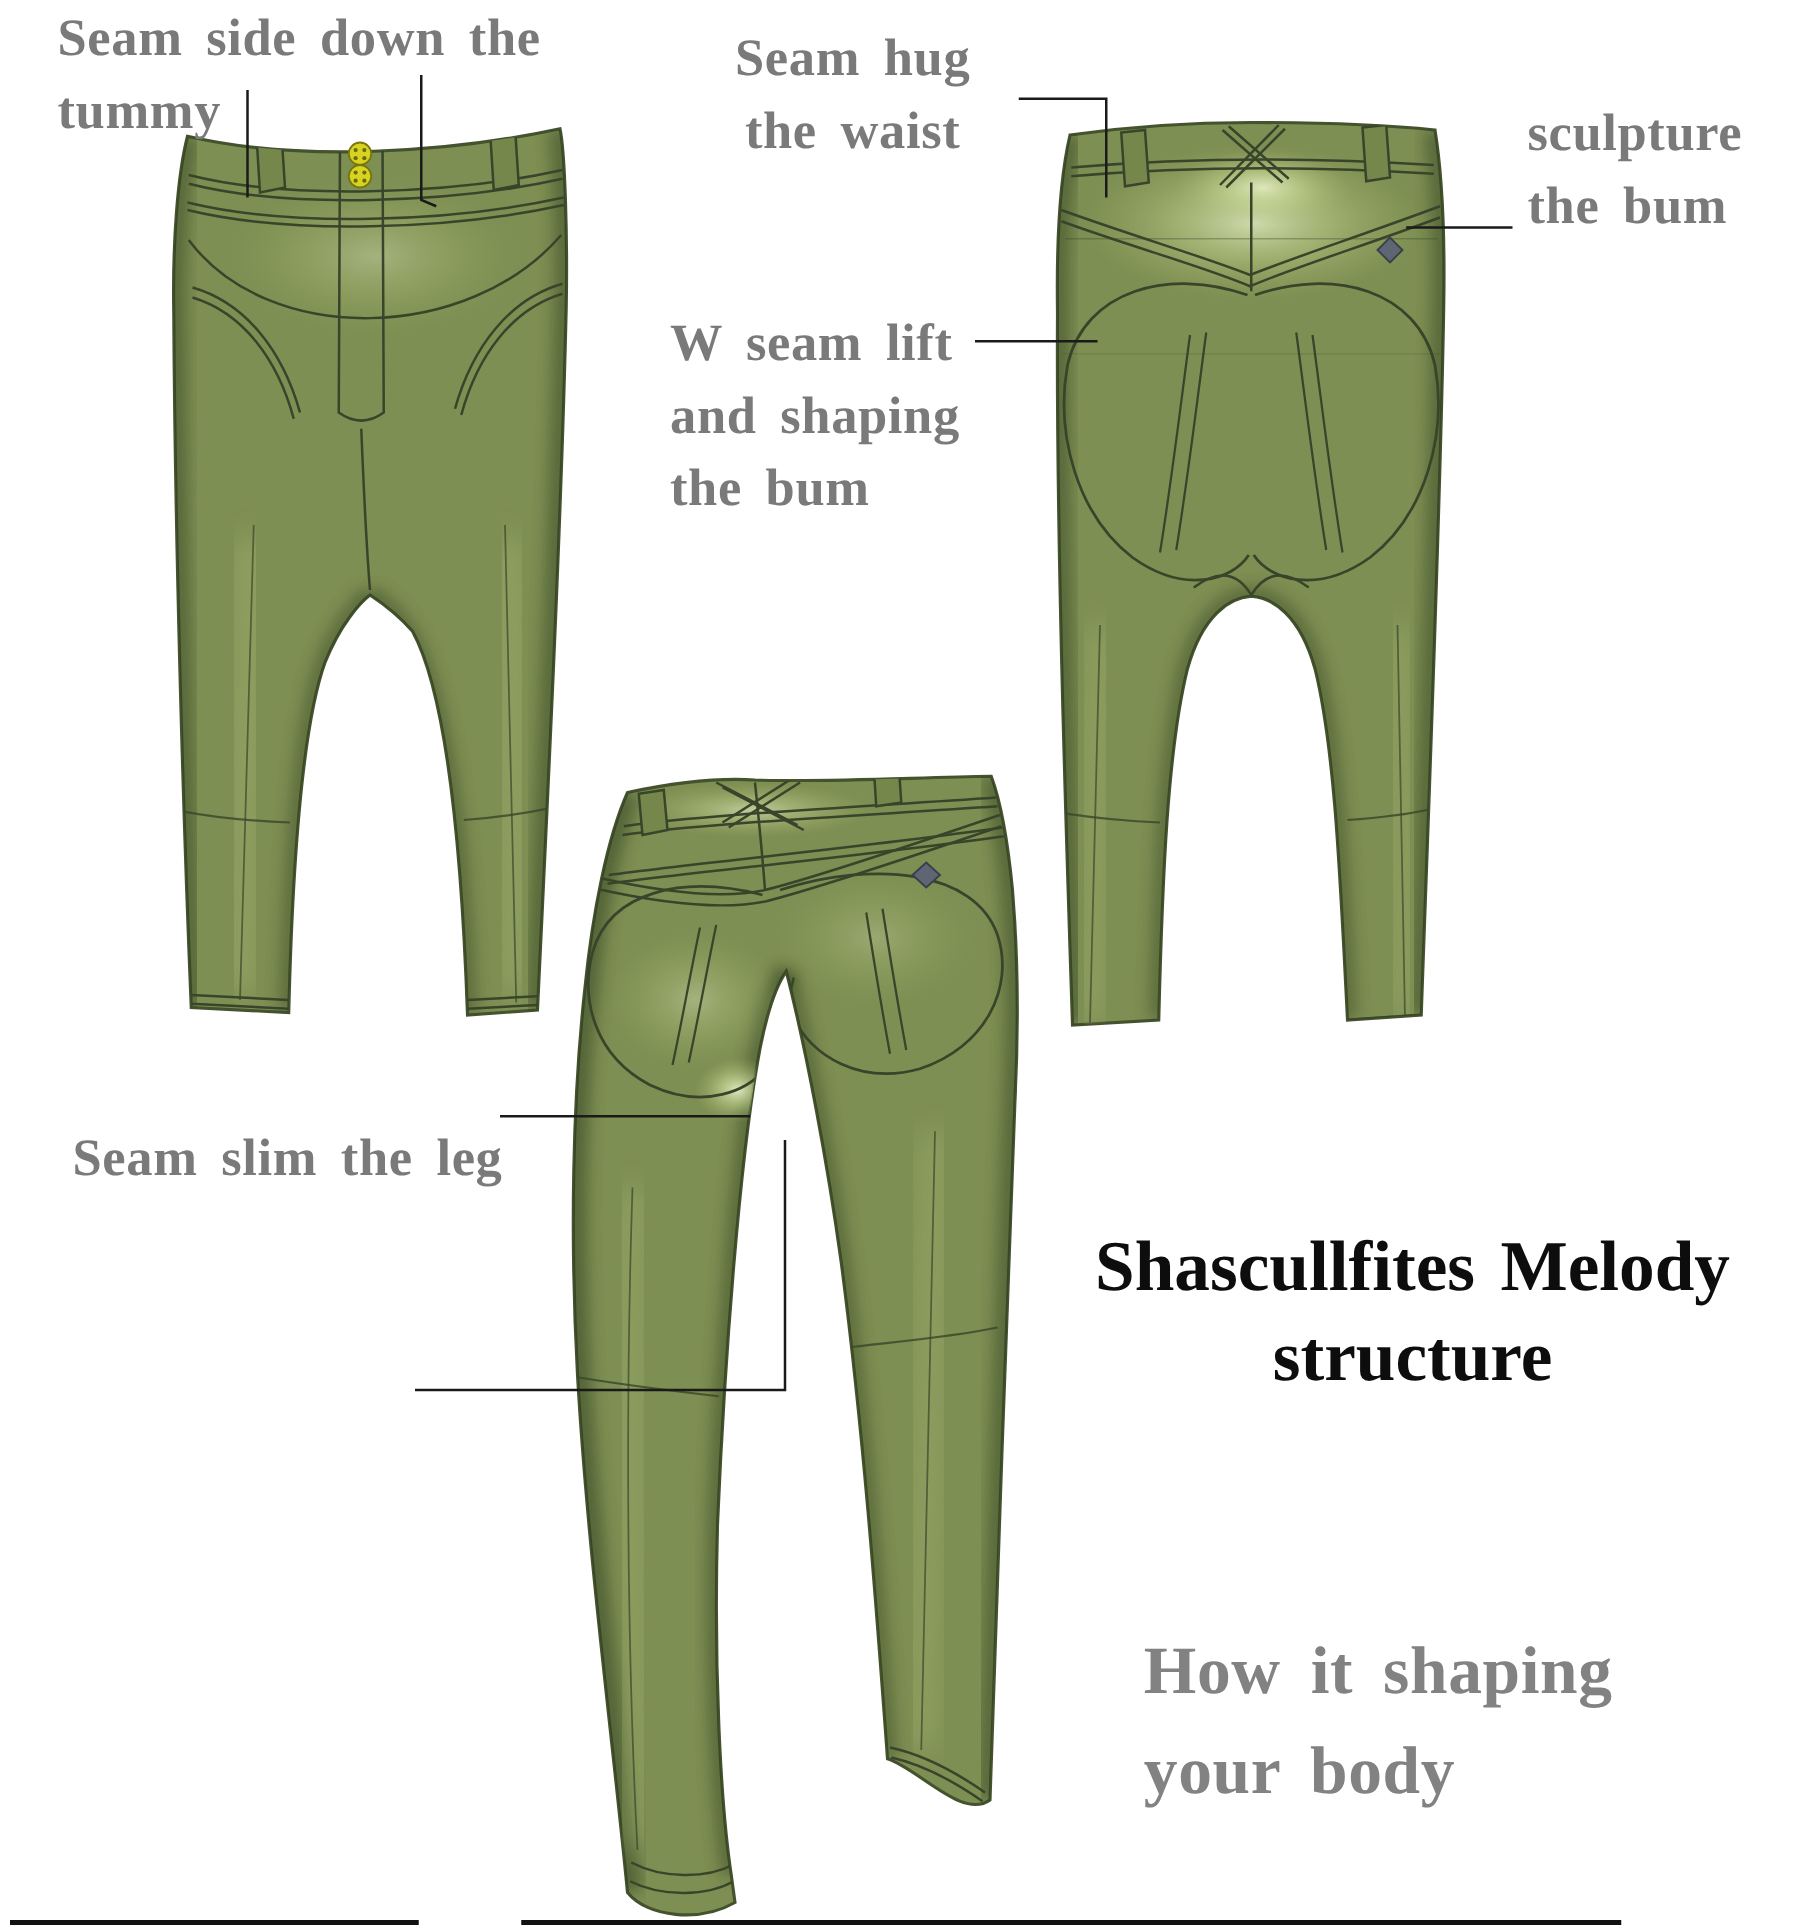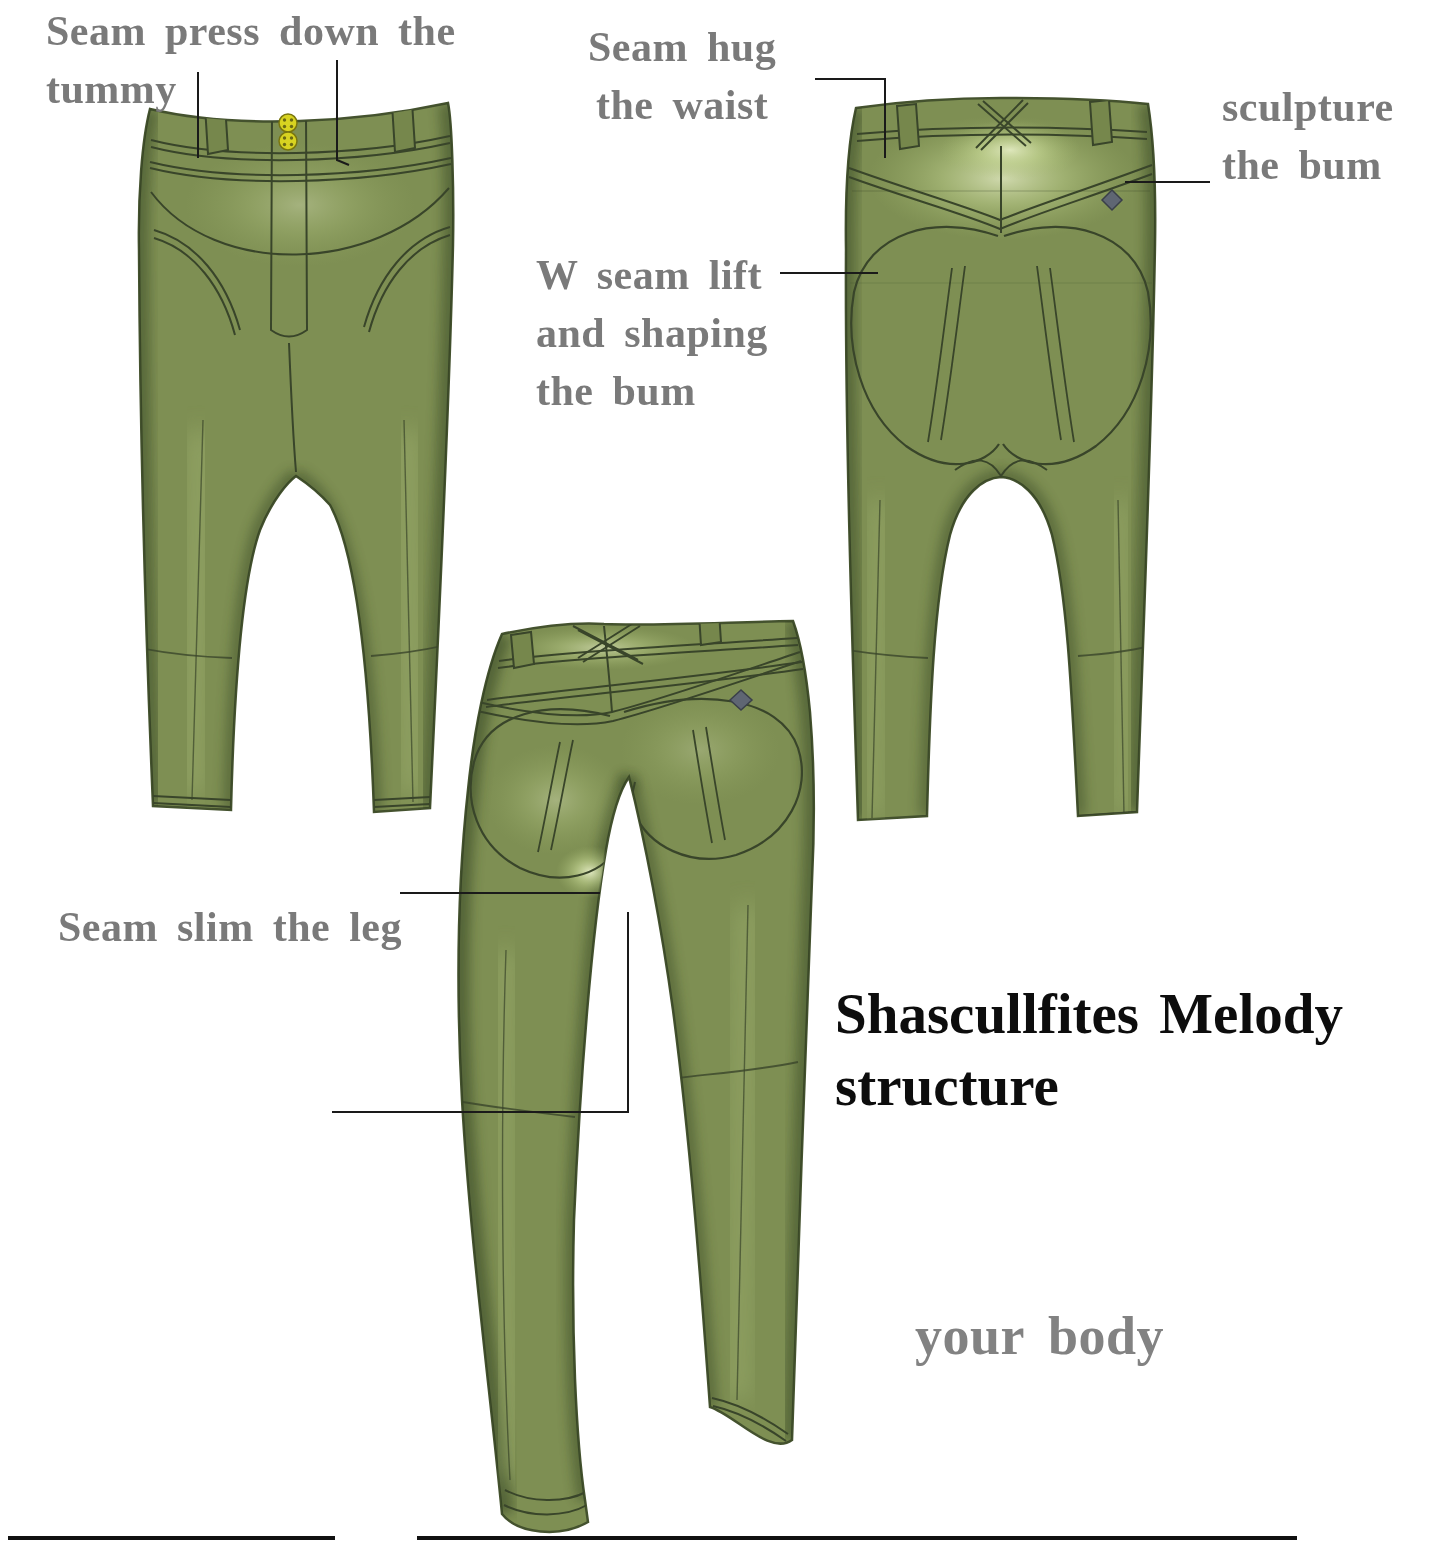--- a/index.html
+++ b/index.html
@@ -25,21 +25,21 @@
   }
   .lbl-tummy   {left:46px;  top:2px;}
   .lbl-waist   {left:588px; top:18px;text-align:center;}
   .lbl-mseam   {left:1222px;top:78px;}
   .lbl-wseam   {left:518px; top:246px;margin-left:18px;}
   .lbl-slimleg {left:38px;  top:898px;margin-left:20px;}
   .lbl-fabric  {left:46px;  top:1118px;line-height:58px;}
   .lbl-brand{
     left:835px; top:978px; width:590px;
     font-size:57px; line-height:72px;
-    color:#0d0d0d; 
+    color:#0d0d0d; text-align:center;
     word-spacing:6px; letter-spacing:0px;
   }
   .lbl-tagline{
     left:915px; top:1296px;
     font-size:54px; line-height:80px;
     color:#828282; word-spacing:10px;
   }
 </style>
 </head>
 <body>
@@ -252,21 +252,21 @@
     <path d="M628,912 L628,1112 L332,1112"></path>
   </g>
 
   <g stroke="#111111" stroke-width="4" fill="none">
     <path d="M8,1538 L335,1538"></path>
     <path d="M417,1538 L1297,1538"></path>
   </g>
 </svg>
 
 <div class="lbl lbl-tummy">
-  <div>Seam press down the</div>
+  <div>Seam side down the</div>
   <div>tummy</div>
 </div>
 
 <div class="lbl lbl-waist">
   <div>Seam hug</div>
   <div>the waist</div>
 </div>
 
 <div class="lbl lbl-mseam">
   <div>sculpture</div>
@@ -283,16 +283,17 @@
   <div>Seam slim the leg</div>
 </div>
 
 
 <div class="lbl lbl-brand">
   <div>Shascullfites Melody</div>
   <div>structure</div>
 </div>
 
 <div class="lbl lbl-tagline">
+  <div>How it shaping</div>
   <div>your body</div>
 </div>
 
 </div>
 
 </body></html>

